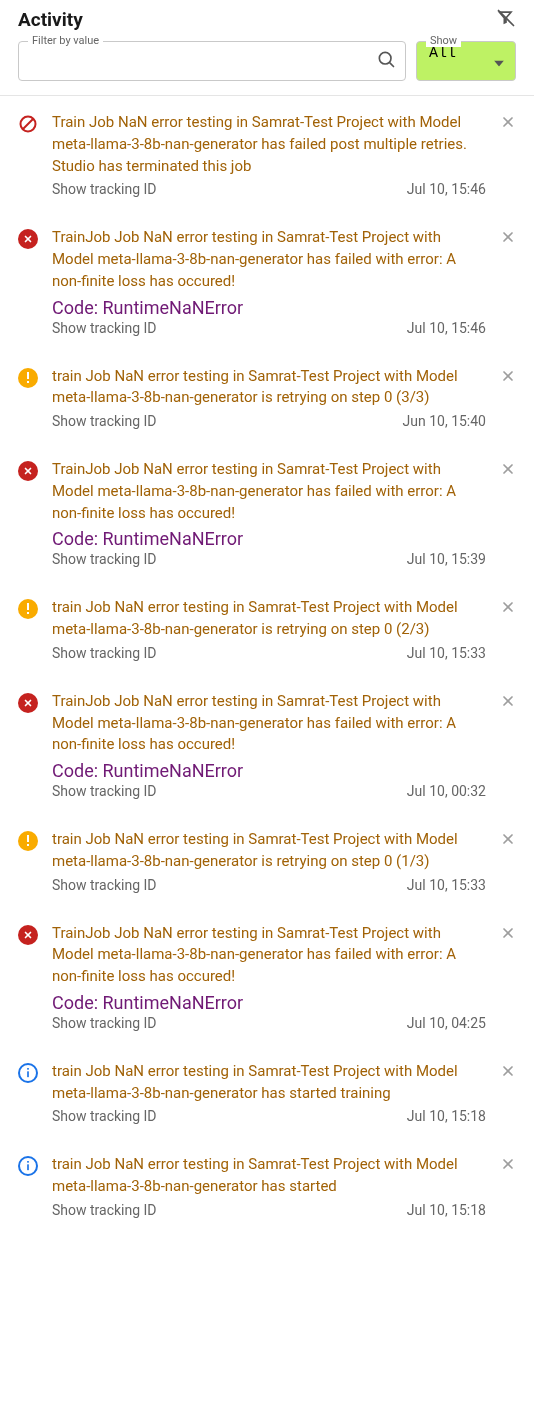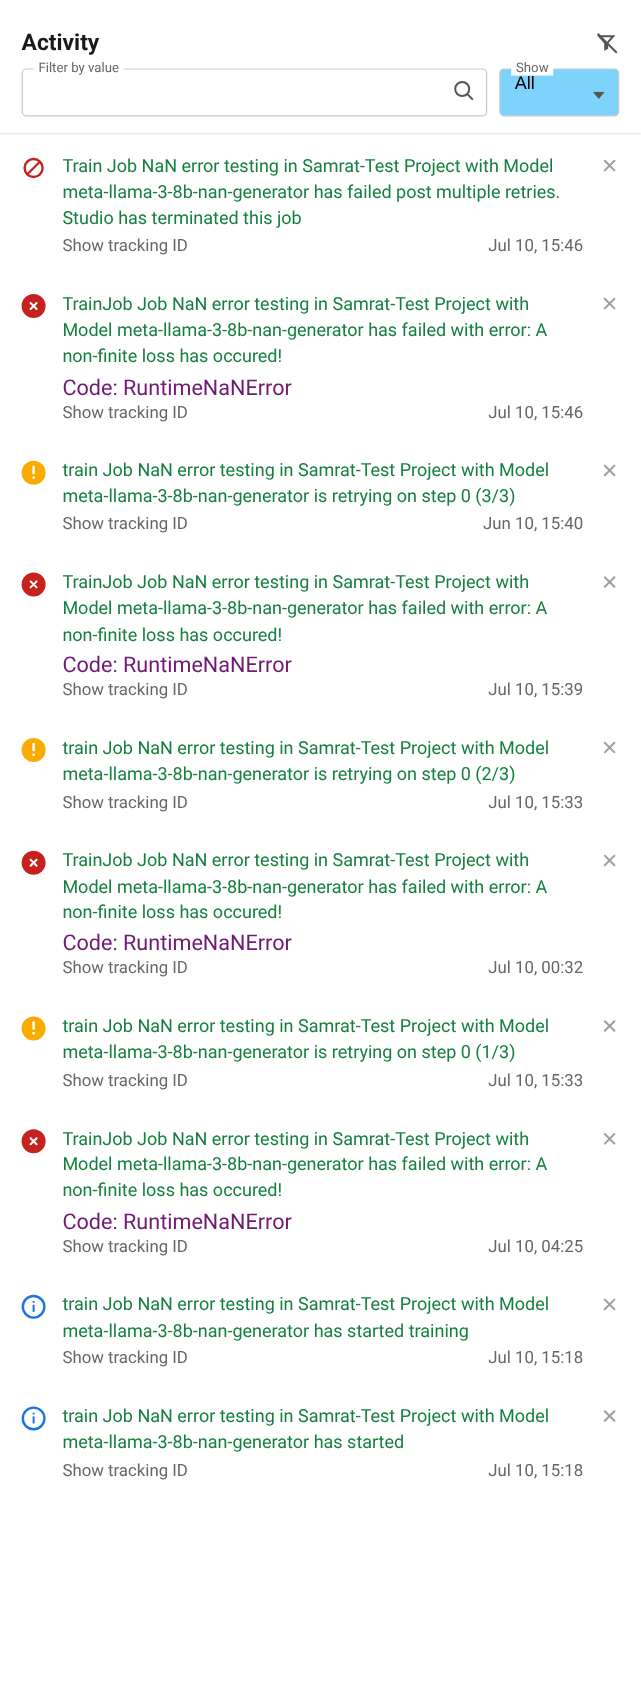--- a/index.html
+++ b/index.html
@@ -5,23 +5,23 @@
   * { box-sizing: border-box; }
   body {
     margin: 0;
     font-family: -apple-system, BlinkMacSystemFont, "Segoe UI", Roboto, Helvetica, Arial, sans-serif;
     background: #fff;
     color: #1a1a1a;
     width: 534px;
   }
   .header {
     display: flex;
-    align-items: center;
+    align-items: flex-start;
     justify-content: space-between;
-    padding: 24px 18px 10px 18px;
+    padding: 8px 18px 10px 18px;
   }
   .title {
     font-size: 19px;
     font-weight: 700;
   }
   .filter-off-btn {
     color: #555;
     cursor: pointer;
     display: flex;
     align-items: center;
@@ -68,23 +68,24 @@
   .show-field {
     width: 100px;
   }
   .show-select {
     width: 100%;
     height: 40px;
     border: 1px solid #c9c9c9;
     border-radius: 4px;
     padding: 0 30px 15px 12px;
     font-size: 15px;
-    background: #7dd3fc;
+    background: #bef264;
     appearance: none;
     outline: none;
+    font-family: Liberation Mono, monospace;
   }
   .select-caret {
     position: absolute;
     right: 12px;
     top: 50%;
     transform: translateY(-50%);
     pointer-events: none;
     color: #555;
   }
   .list {
@@ -105,21 +106,21 @@
     align-items: center;
     justify-content: center;
   }
   .item-body {
     flex: 1;
     min-width: 0;
   }
   .item-msg {
     font-size: 15px;
     line-height: 1.45;
-    color: #15803d;
+    color: #a16207;
     margin-bottom: 4px;
   }
   .item-code {
     font-size: 18px;
     color: #701a75;
     margin-bottom: 2px;
   }
   .item-footer {
     display: flex;
     justify-content: space-between;

